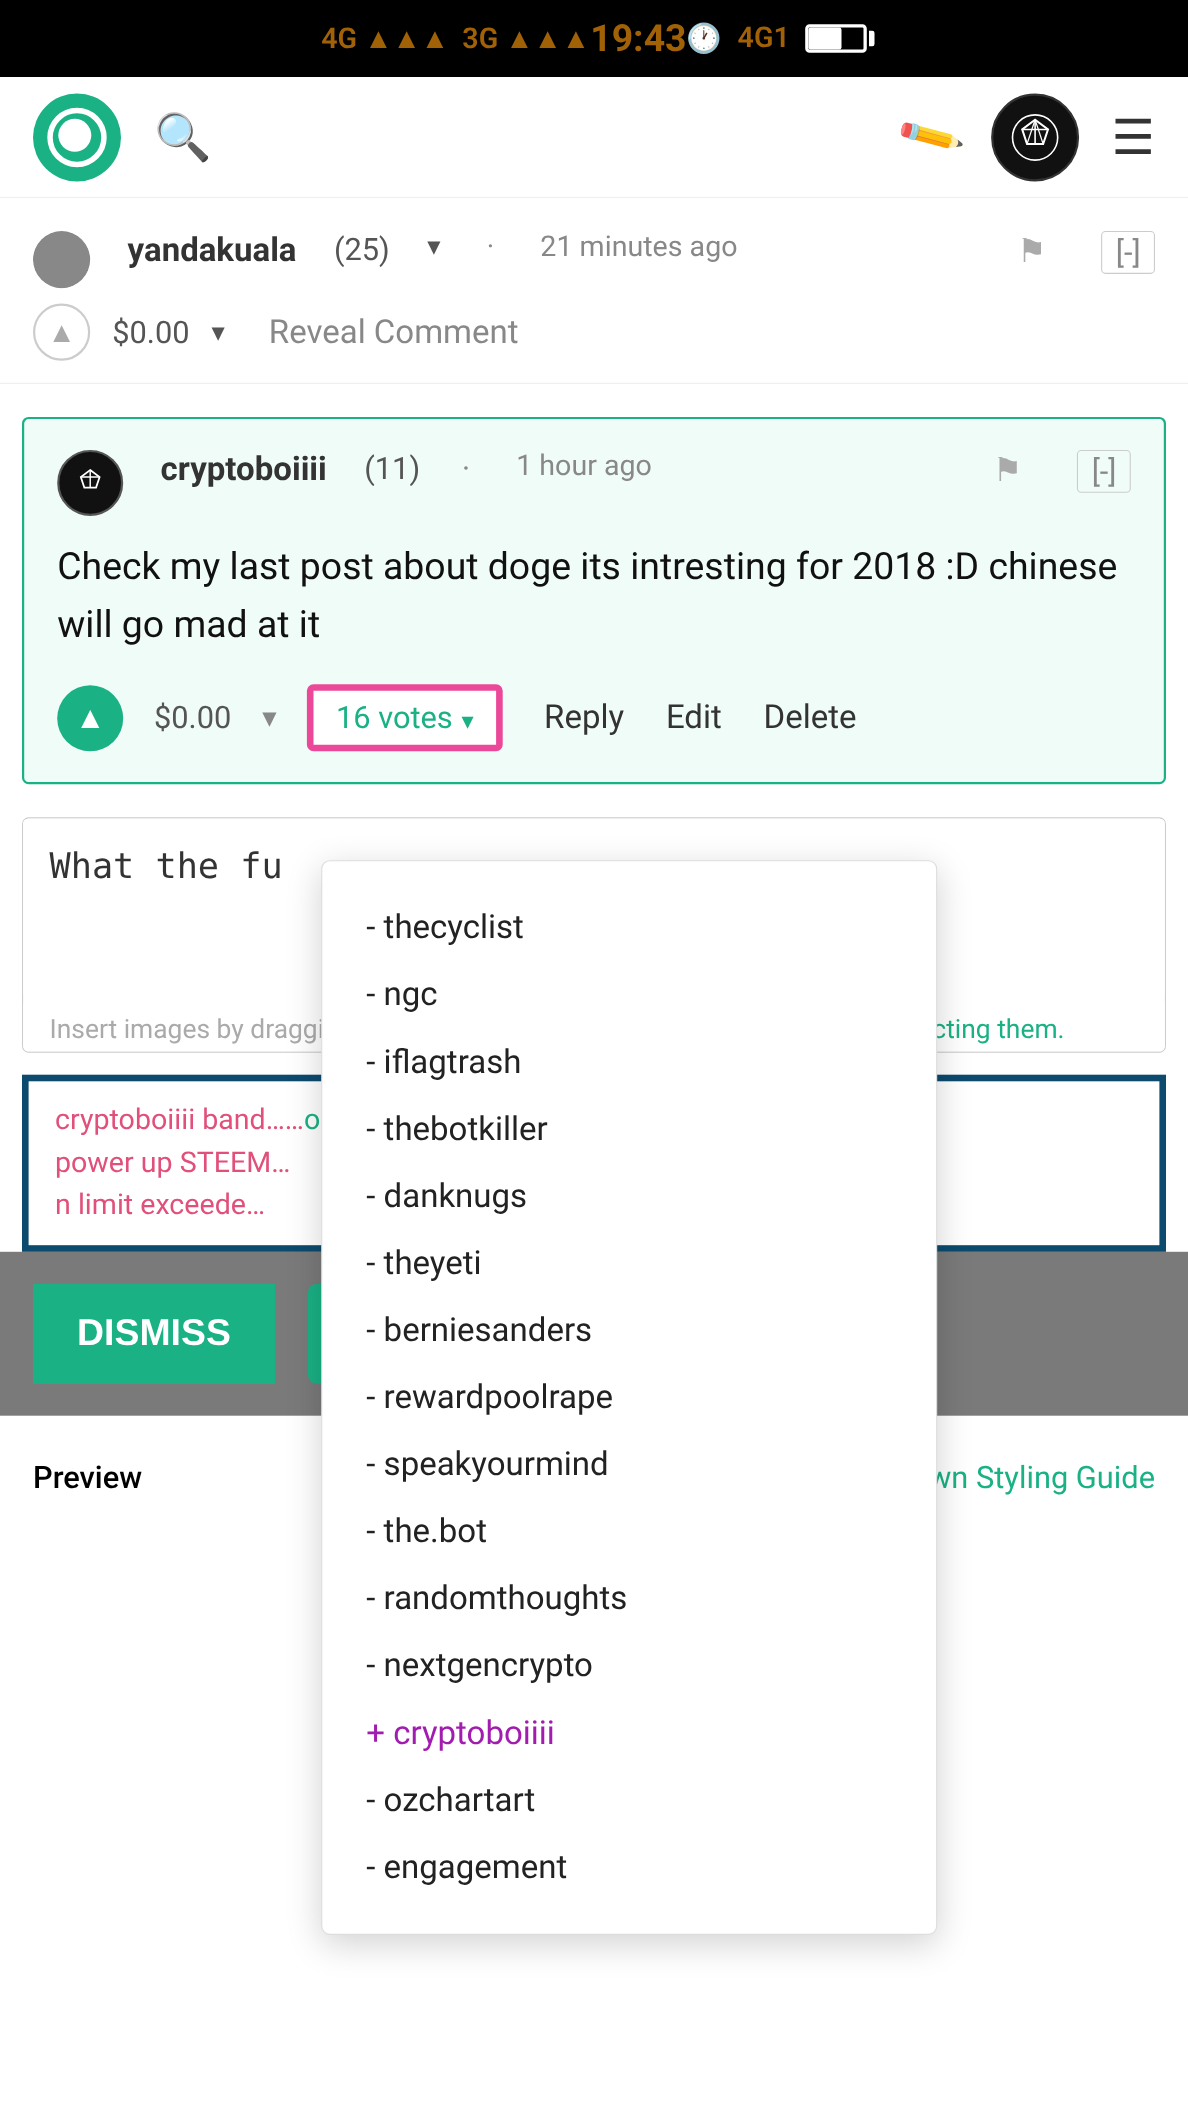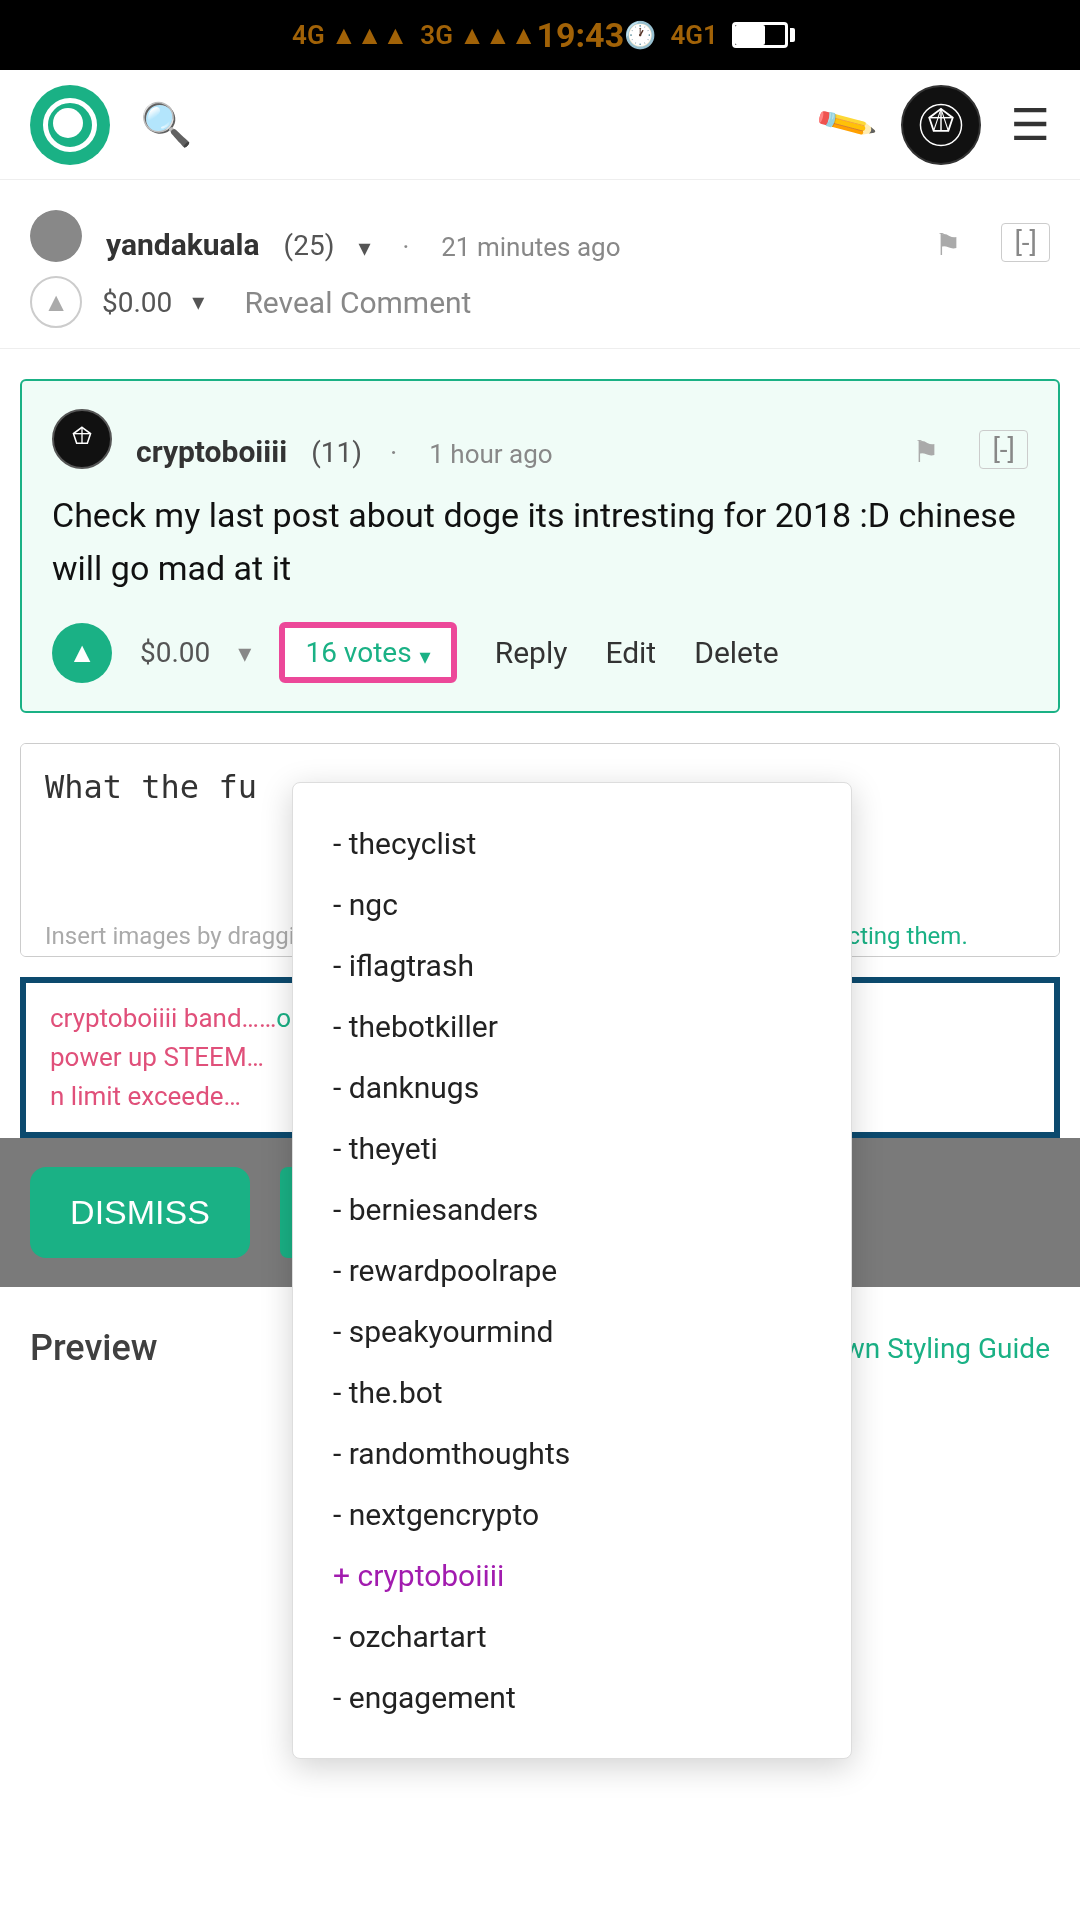--- a/index.html
+++ b/index.html
@@ -73,22 +73,22 @@
     .eos-avatar svg { width: 44px; height: 44px; }
     .hamburger { font-size: 44px; color: #333; cursor: pointer; line-height: 1; }
 
     
     .comment-blurred {
       padding: 30px 30px 20px 30px;
       border-bottom: 1px solid #eee;
     }
     .comment-header {
       display: flex;
-      align-items: flex-end;
-      gap: 24px;
+      align-items: flex-start;
+      gap: 34px;
       margin-bottom: 14px;
     }
     .user-avatar-small {
       width: 52px; height: 52px; border-radius: 50%; background: #ccc;
       display: flex; align-items: center; justify-content: center;
       overflow: hidden;
     }
     .user-avatar-img {
       width: 52px; height: 52px; border-radius: 50%; background: #888;
     }
@@ -199,22 +199,22 @@
       border: 6px solid #0c4a6e;
       padding: 16px 24px;
     }
     .warning-text { font-size: 26px; color: #e0507a; line-height: 1.5; }
     .dismiss-btn {
       background: #1ab185;
       color: #fff;
       border: none;
       padding: 26px 40px;
       font-size: 34px;
-      font-weight: 400;
-      border-radius: 16px;
+      font-weight: 700;
+      border-radius: 0;
       cursor: pointer;
       min-width: 220px;
       display: flex; align-items: center; justify-content: center;
     }
     .post-btn {
       background: #1ab185;
       color: #fff;
       border: none;
       padding: 26px 50px;
       font-size: 34px;
@@ -235,21 +235,21 @@
 
     
     .preview-section {
       padding: 30px 30px 0;
       display: flex;
       justify-content: space-between;
       align-items: center;
       background: #fff;
       margin-top: 10px;
     }
-    .preview-label { font-size: 36px; color: #404040; font-weight: 500; }
+    .preview-label { font-size: 28px; color: #000000; font-weight: 500; }
     .markdown-link { font-size: 28px; color: #1ab185; text-decoration: none; }
 
     
     .action-bar-overlay {
       background: rgba(50,50,50,0.65);
       padding: 28px 30px;
       display: flex;
       align-items: center;
       gap: 30px;
     }

